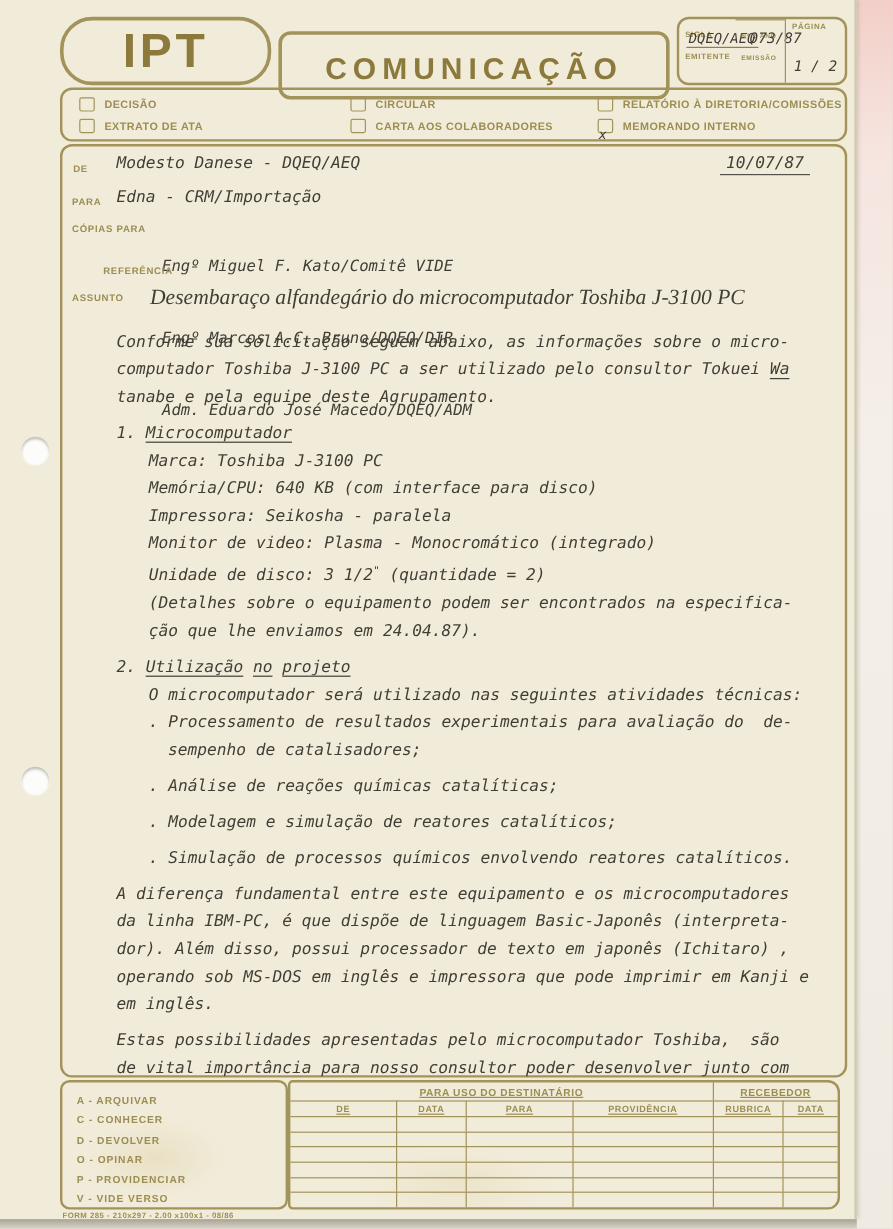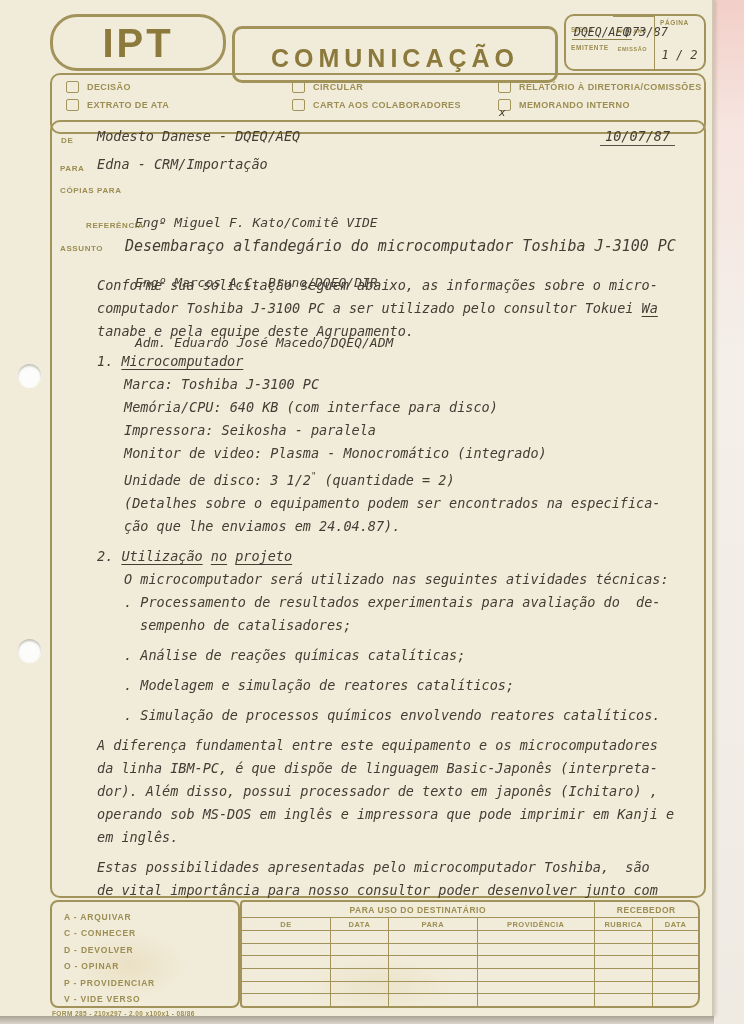--- a/index.html
+++ b/index.html
@@ -49,59 +49,59 @@
   .sigla-cell{height:50%;padding:2px 4px 0 5px;position:relative;}
   .sigla-cell .plabel{font-size:6.5px;}
   .sigla-val{position:absolute;left:6px;top:9px;font-size:11.5px;border-bottom:1px solid #8c7f4e;padding:0 3px 0 2px;}
   .sigla-cell.lower{border-top:1.5px solid var(--olive-b);}
   .sigla-val2{position:absolute;left:12px;top:8px;font-size:12px;}
   .pagina-col{flex:1;border-left:1.5px solid var(--olive-b);position:relative;}
   .pagina-col .plabel{position:absolute;left:5px;top:3px;font-size:6.5px;}
   .pagina-val{position:absolute;left:0;right:0;bottom:7px;text-align:center;font-size:12px;}
 
   
-  .cb-band{left:50px;top:73px;width:656px;height:61px;}
+  .cb-band{left:50px;top:73px;width:656px;height:45px;}
   .cb-col{position:absolute;top:0;height:100%;}
   .cb-col.c0{left:14px;} .cb-col.c1{left:240px;} .cb-col.c2{left:446px;}
   .cb-item{position:absolute;left:0;display:flex;align-items:center;height:14px;}
   .cb-col .cb-item:nth-child(1){top:5px;} .cb-col .cb-item:nth-child(2){top:23px;}
   .cb-box{width:13px;height:12px;border:1.5px solid var(--olive-b);border-radius:2px;
     display:inline-block;position:relative;flex:0 0 auto;}
   .cb-mark{position:absolute;left:0px;top:6px;font-family:"DejaVu Sans Mono",monospace;
     font-style:italic;font-size:11px;color:var(--ink);}
   .cb-label{margin-left:8px;color:var(--olive);font-size:9px;letter-spacing:.4px;font-weight:bold;white-space:nowrap;}
 
   
   .main-box{left:50px;top:120px;width:656px;height:778px;}
   .meta-label{position:absolute;color:var(--olive);font-size:8px;letter-spacing:.6px;font-weight:bold;}
   .lab-de{left:9px;top:14px;} .lab-para{left:8px;top:42px;} .lab-copias{left:8px;top:64px;}
   .lab-ref{left:8px;top:99px;margin-left:26px;} .lab-assunto{left:8px;top:122px;}
   .val-de{position:absolute;left:45px;top:6px;font-size:13.5px;}
   .val-date{position:absolute;left:548px;top:6px;font-size:13.5px;border-bottom:1px solid #55504a;padding:0 5px 1px 5px;}
   .val-para{position:absolute;left:45px;top:34px;font-size:13.5px;}
   .val-copias{position:absolute;left:83px;top:51px;font-size:13px;line-height:20px;}
-  .val-assunto{position:absolute;left:73px;top:115px;font-size:15px;}
+  .val-assunto{position:absolute;left:73px;top:115px;font-size:18px;font-family:Liberation Serif, serif;}
 
   
   .body-text{position:absolute;left:45px;top:152px;width:606px;}
   .bline{font-family:"DejaVu Sans Mono",monospace;font-style:italic;color:var(--ink);
     font-size:13.5px;line-height:23px;white-space:pre;}
   .bline.ind1{padding-left:27px;} .bline.ind2{padding-left:43px;}
   .bline.gap{margin-top:7px;}
 
   
   .legend-box{left:50px;top:900px;width:190px;height:108px;border-radius:8px;padding:7px 0 0 12px;}
   .legend-item{color:var(--olive);font-size:8.5px;letter-spacing:.8px;font-weight:bold;line-height:16.4px;}
   .ftable{position:absolute;left:240px;top:900px;width:460px;height:108px;border:2px solid var(--olive-b);
     border-radius:4px 10px 10px 4px;display:grid;
     grid-template-columns:19.3% 12.7% 19.5% 25.6% 12.9% 10%;
     grid-template-rows:15px 13px repeat(6,1fr);}
   .cell{border-left:1px solid var(--olive-b);border-top:1px solid var(--olive-b);
     color:var(--olive);font-size:7.5px;letter-spacing:.5px;font-weight:bold;
-    display:flex;align-items:center;justify-content:center;overflow:hidden;}
+    display:flex;align-items:center;justify-content:center;overflow:hidden;text-decoration:underline;}
   .cell.g1{grid-column:1/5;border-left:none;border-top:none;font-size:8.5px;}
   .cell.g2{grid-column:5/7;border-top:none;font-size:8.5px;}
   .cell.c0{border-left:none;}
   .form-id{position:absolute;left:52px;top:1010px;color:var(--olive);font-size:6.5px;letter-spacing:.4px;font-weight:bold;}
 </style>
 </head>
 <body>
 
 <div class="scan-strip"></div>
 <div class="paper"></div>

